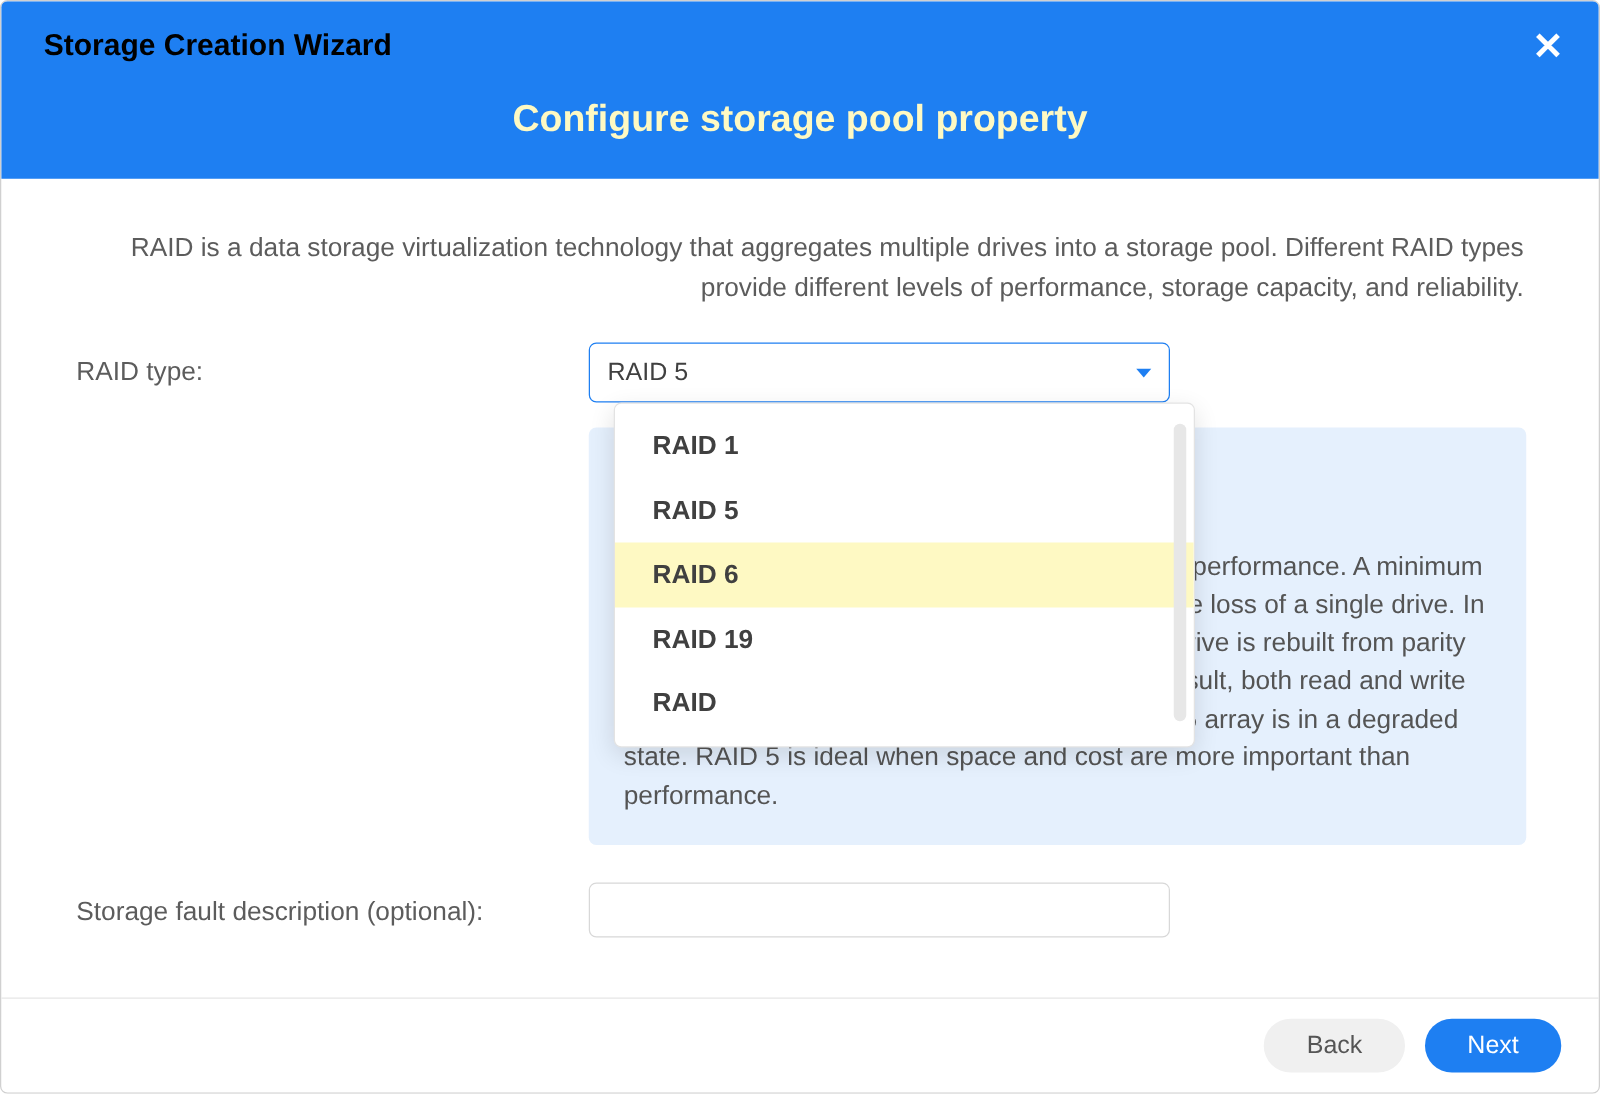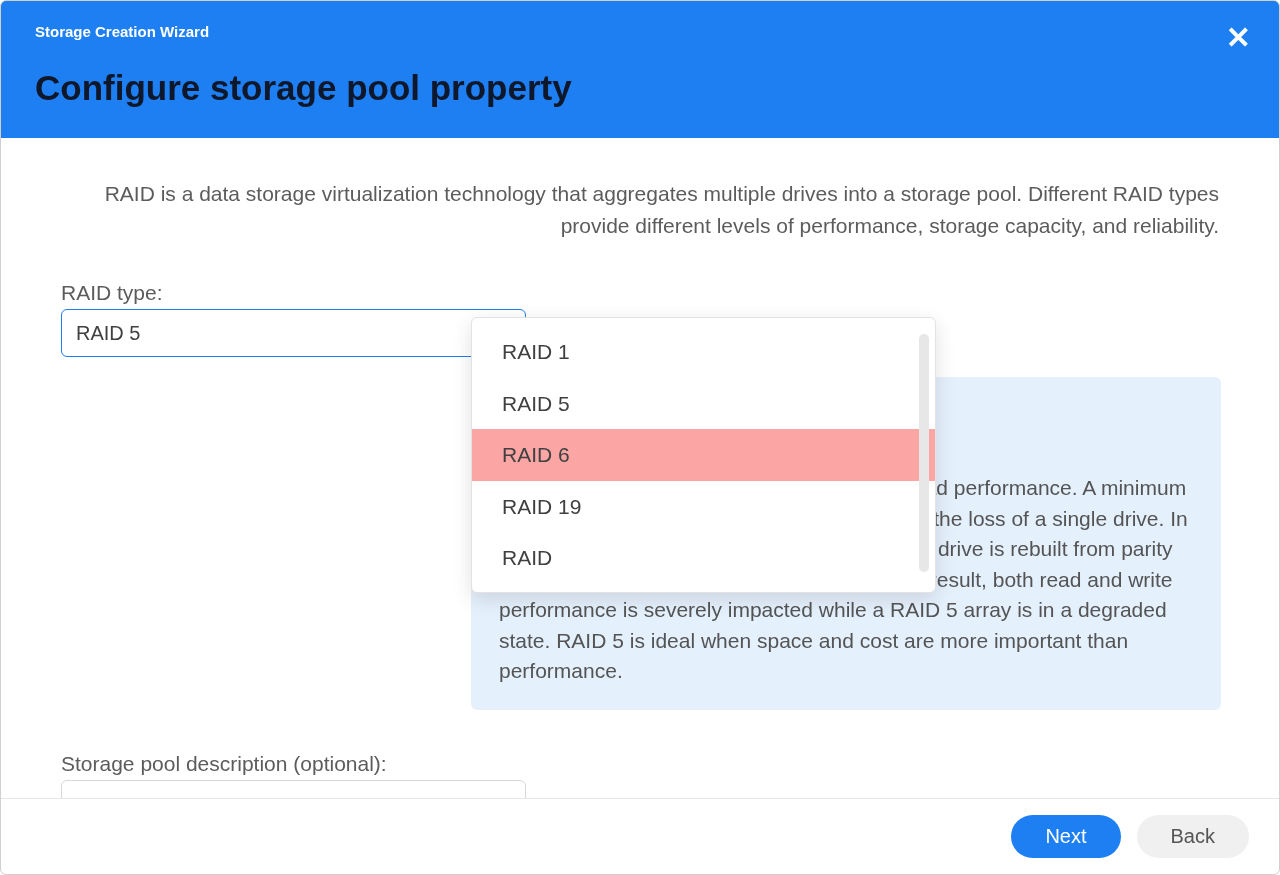--- a/index.html
+++ b/index.html
@@ -1,31 +1,31 @@
 <!DOCTYPE html>
 <html><head>
 <meta charset="utf-8">
 <style>
   * { box-sizing: border-box; margin: 0; padding: 0; }
   html, body { width: 1280px; height: 875px; font-family: -apple-system, BlinkMacSystemFont, "Segoe UI", Helvetica, Arial, sans-serif; background: #fff; color: #404040; }
   .window { width: 1280px; height: 875px; border: 1px solid #d0d0d0; border-radius: 6px; overflow: hidden; display: flex; flex-direction: column; position: relative; }
   .header { background: #1e7ff2; color: #fff; padding: 22px 34px 30px 34px; }
-  .wizard-title { font-size: 15px; font-weight: 700; color: #ffffff; }
+  .wizard-title { font-size: 24px; font-weight: 700; color: #000000; }
   .close-x { position: absolute; top: 22px; right: 28px; color: #fff; font-size: 30px; font-weight: 700; cursor: pointer; line-height: 1; }
-  .step-title { font-size: 35px; font-weight: 800; margin-top: 28px; color: #0f172a; }
+  .step-title { font-size: 30px; font-weight: 800; margin-top: 28px; color: #fef9c3; text-align: center; }
   .content { flex: 1; padding: 40px 60px 0 60px; overflow: hidden; font-size: 21px; color: #5c5c5c; line-height: 1.5; }
   .intro { margin-bottom: 28px; text-align: right; }
-  .row { display: flex; align-items: flex-start; margin-bottom: 20px; position: relative; flex-direction: column; }
+  .row { display: flex; align-items: flex-start; margin-bottom: 20px; position: relative; }
   .label { width: 410px; padding-top: 8px; }
   .select-box { width: 465px; border: 1px solid #1e7ff2; border-radius: 6px; padding: 8px 14px; font-size: 20px; color: #404040; display: flex; justify-content: space-between; align-items: center; cursor: pointer; background: #fff; }
   .caret { width: 0; height: 0; border-left: 6px solid transparent; border-right: 6px solid transparent; border-top: 7px solid #1e7ff2; }
-  .dropdown { position: absolute; left: 410px; top: 48px; width: 465px; background: #fff; border: 1px solid #e3e3e3; border-radius: 6px; box-shadow: 0 6px 20px rgba(0,0,0,0.12); z-index: 10; padding: 8px 0; }
+  .dropdown { position: absolute; left: 430px; top: 48px; width: 465px; background: #fff; border: 1px solid #e3e3e3; border-radius: 6px; box-shadow: 0 6px 20px rgba(0,0,0,0.12); z-index: 10; padding: 8px 0; font-weight: bold; }
   .dd-scroll { max-height: 284px; overflow-y: hidden; position: relative; }
   .dd-item { padding: 10px 30px; font-size: 21px; color: #404040; cursor: pointer; }
-  .dd-item.highlight { background: #fca5a5; }
+  .dd-item.highlight { background: #fef9c3; }
   .dd-scrollbar { position: absolute; right: 6px; top: 8px; width: 10px; height: 238px; background: #e7e7e7; border-radius: 5px; }
   .info-panel { background: #e5f0fd; border-radius: 6px; padding: 24px 28px; width: 750px; margin-left: 410px; margin-bottom: 30px; font-size: 21px; line-height: 1.45; color: #545454; }
   .info-row { display: flex; margin-bottom: 6px; }
   .info-key { }
   .info-val { margin-left: 6px; }
   .desc-input { width: 465px; border: 1px solid #d8d8d8; border-radius: 6px; padding: 10px 14px; font-size: 20px; background: #fff; height: 44px; }
   .footer { border-top: 1px solid #e6e6e6; padding: 16px 30px; display: flex; justify-content: flex-end; gap: 16px; }
   .btn { font-size: 20px; padding: 10px 34px; border-radius: 22px; border: none; cursor: pointer; font-weight: 500; }
   .btn-back { background: #f0f0f0; color: #555; }
   .btn-next { background: #1e7ff2; color: #fff; }
@@ -71,24 +71,24 @@
         <span class="info-val">3</span>
       </div>
       <div class="info-row">
         <span class="info-key">Drive fault tolerance number:</span>
         <span class="info-val">1</span>
       </div>
       <div style="margin-top:6px;">RAID 5 offers fault tolerance and increased read performance. A minimum of three drives is required. RAID 5 can sustain the loss of a single drive. In the event of a drive failure, data from the failed drive is rebuilt from parity data striped across the remaining drives. As a result, both read and write performance is severely impacted while a RAID 5 array is in a degraded state. RAID 5 is ideal when space and cost are more important than performance.</div>
     </div>
 
     <div class="row">
-      <div class="label">Storage pool description (optional):</div>
+      <div class="label">Storage fault description (optional):</div>
       <input type="text" class="desc-input" value="" style="">
     </div>
 
   </div>
 
   <div class="footer">
+    <button class="btn btn-back">Back</button>
     <button class="btn btn-next">Next</button>
-    <button class="btn btn-back">Back</button>
   </div>
 
 </div>
 
 </body></html>

